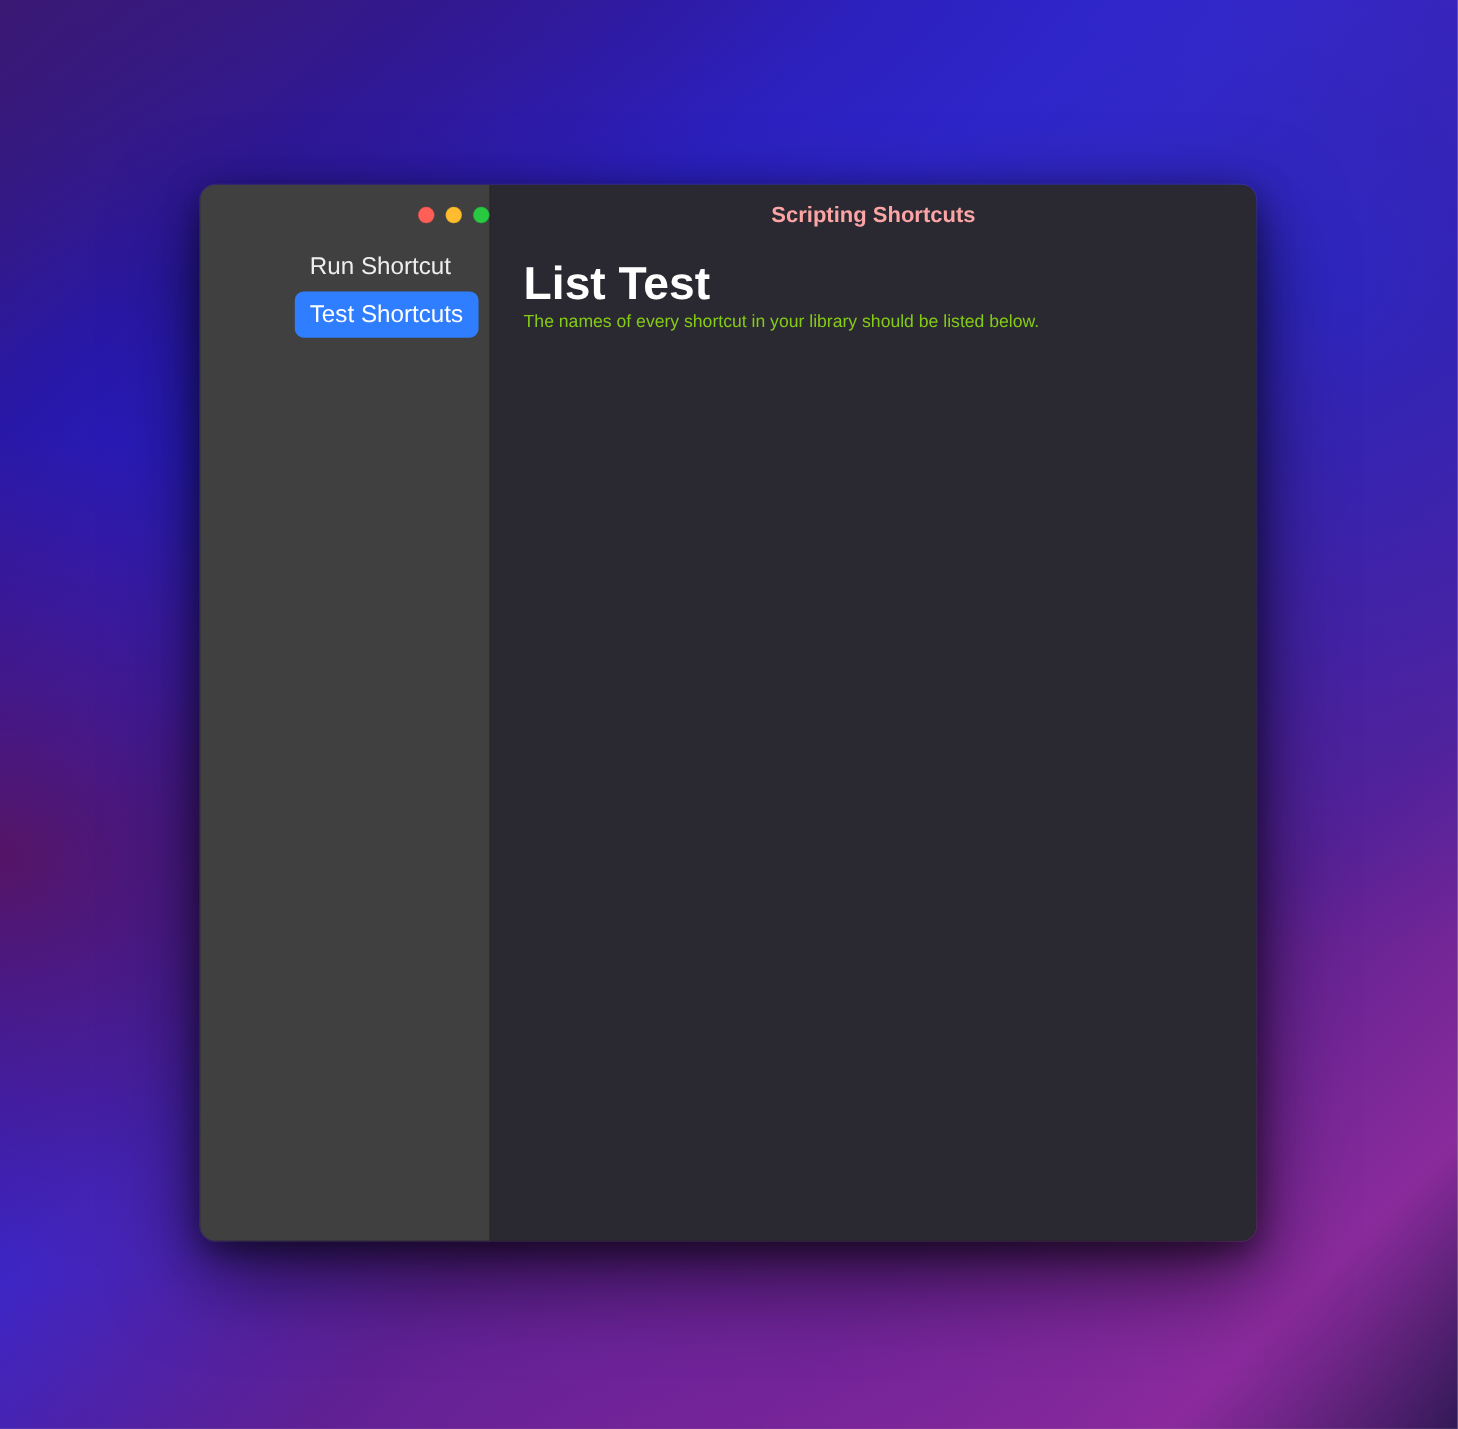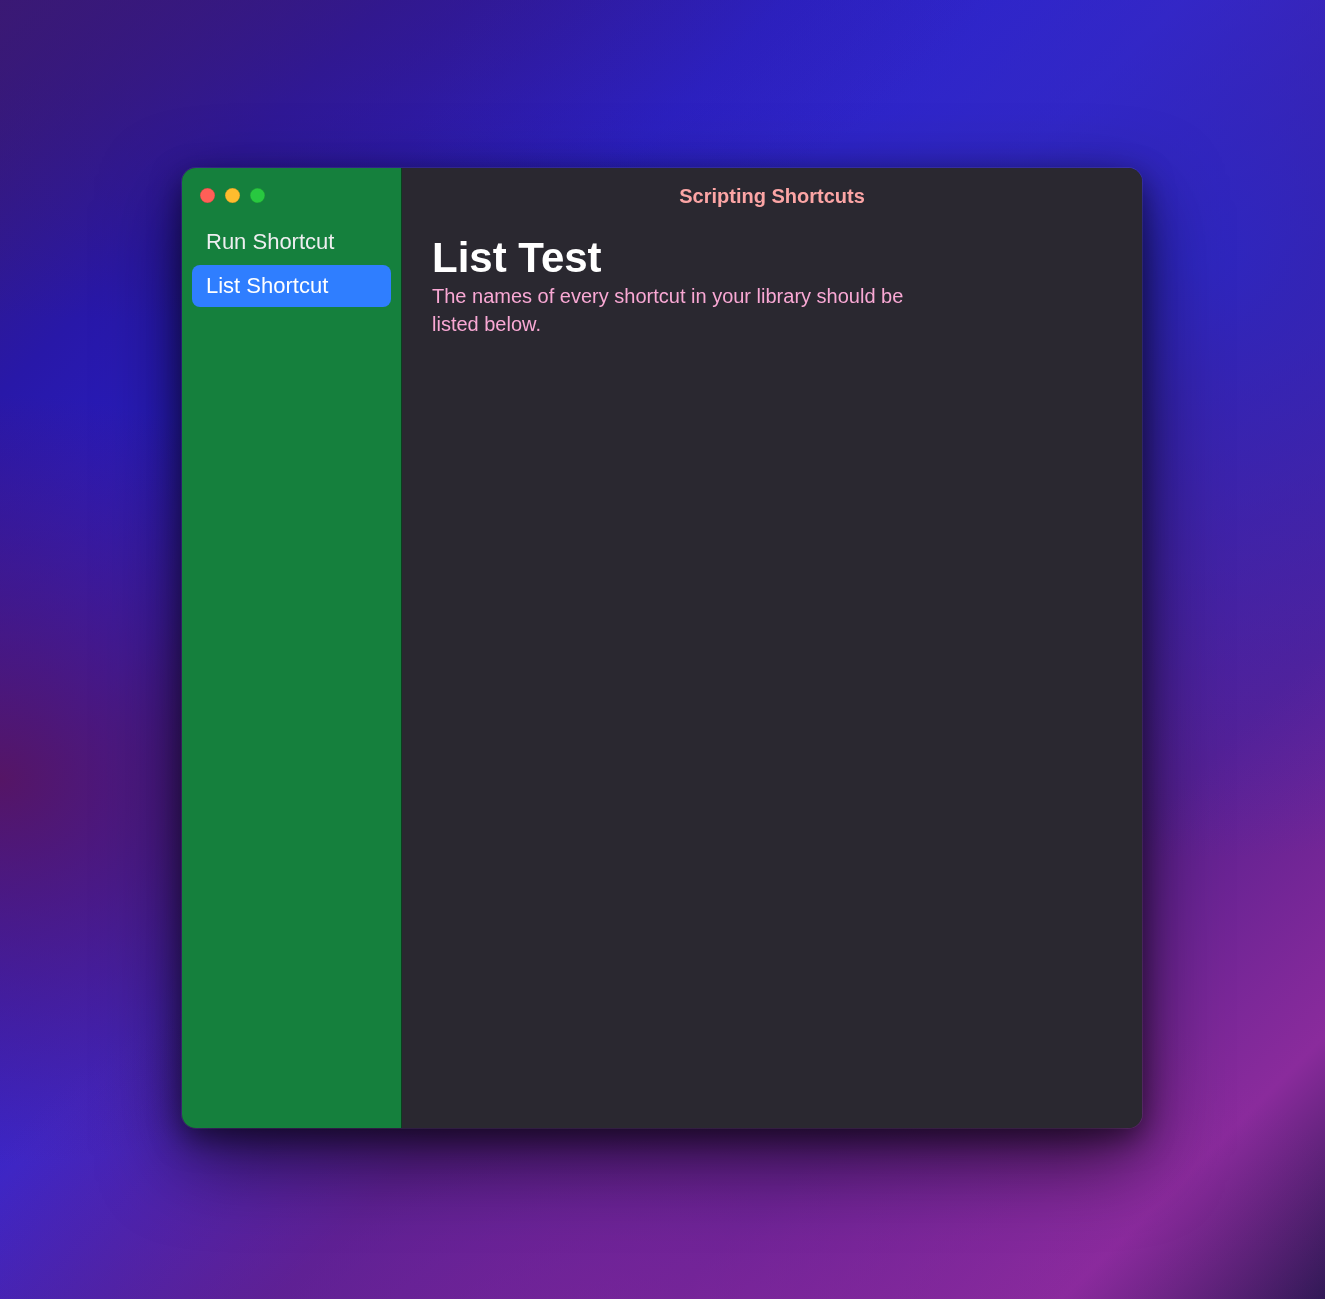--- a/index.html
+++ b/index.html
@@ -49,26 +49,27 @@
       box-shadow: 
         0 0 0 1px rgba(255,255,255,0.08),
         0 30px 80px rgba(0,0,0,0.6),
         0 10px 30px rgba(0,0,0,0.5);
       display: flex;
       overflow: hidden;
       z-index: 1;
     }
 
     .sidebar {
-      width: 220px;
-      background: #15803d;
+      width: 264px;
+      background: #404040;
       border-right: 1px solid rgba(0,0,0,0.5);
       display: flex;
       flex-direction: column;
       padding-top: 14px;
+      align-items: flex-end;
     }
 
     .traffic-lights {
       display: flex;
       gap: 10px;
       padding: 6px 0 18px 18px;
     }
 
     .traffic-light {
       width: 15px;
@@ -121,22 +122,22 @@
       color: #ffffff;
     }
 
     .page-title {
       font-size: 42px;
       font-weight: 700;
       color: #ffffff;
     }
 
     .page-description {
-      font-size: 20px;
-      color: #f9a8d4;
+      font-size: 16px;
+      color: #84cc16;
       line-height: 1.4;
       max-width: 520px;
       margin-bottom: 40px;
     }
 
     .shortcut-list {
       display: flex;
       flex-direction: column;
       gap: 10px;
       padding-left: 28px;
@@ -175,21 +176,21 @@
       <div class="traffic-light close"></div>
       <div class="traffic-light minimize"></div>
       <div class="traffic-light zoom"></div>
     </div>
 
     <div class="sidebar-items">
       <div class="sidebar-item">
         <span>Run Shortcut</span>
       </div>
       <div class="sidebar-item selected">
-        <span>List Shortcut</span>
+        <span>Test Shortcuts</span>
       </div>
     </div>
 
   </aside>
 
   <main class="main">
 
     <div class="titlebar">
       <span>Scripting Shortcuts</span>
     </div>

